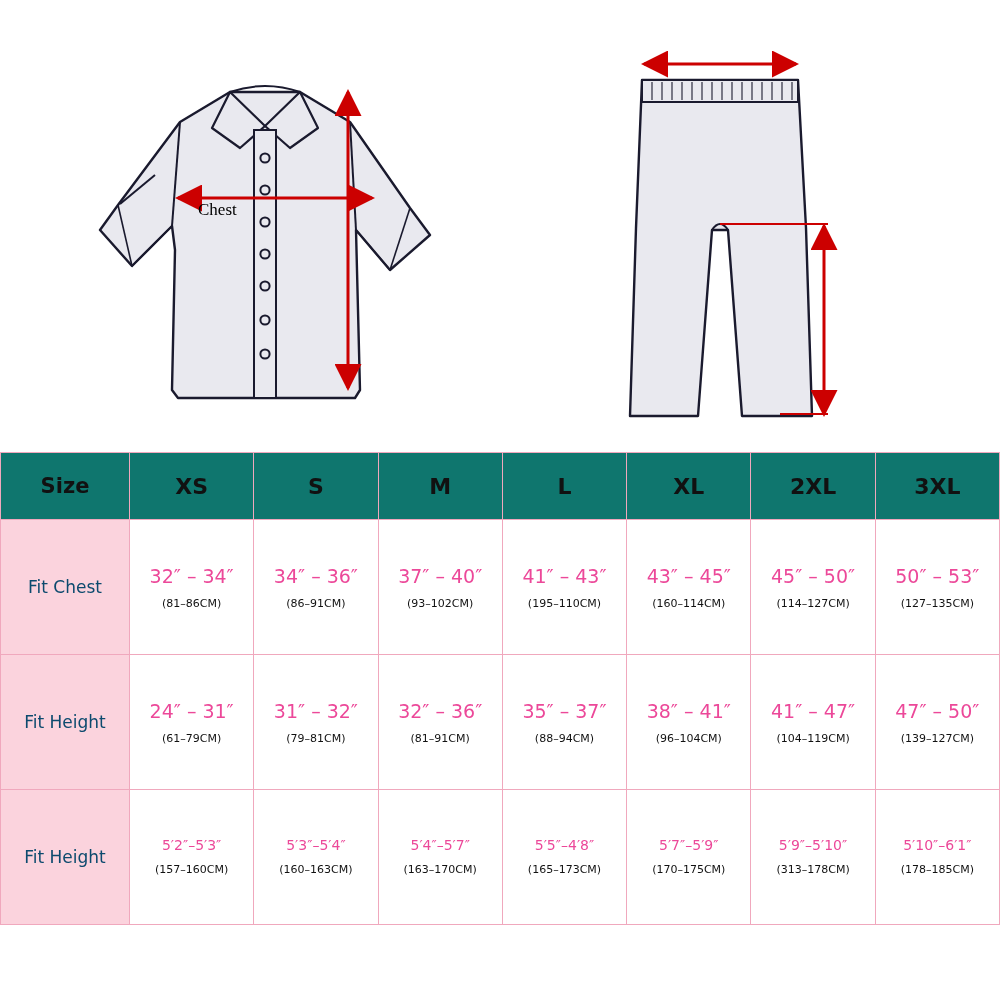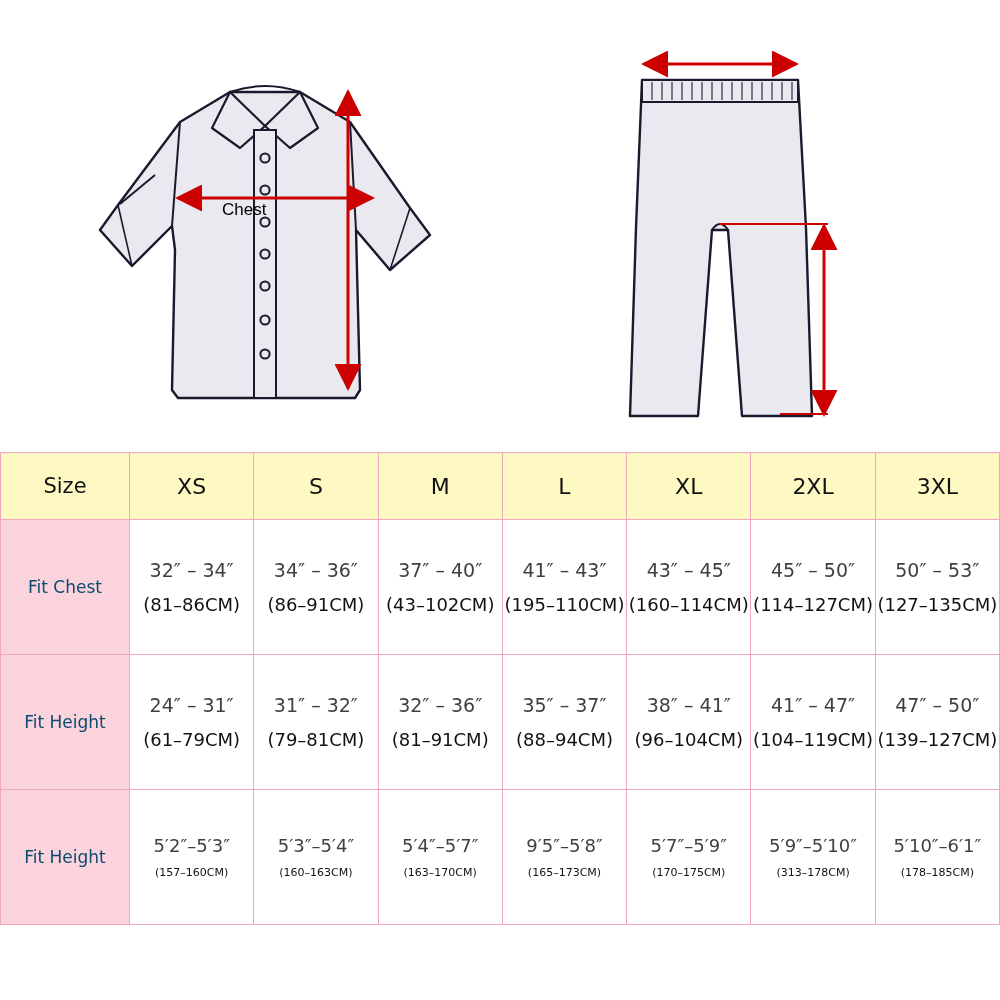--- a/index.html
+++ b/index.html
@@ -36,72 +36,71 @@
   .pants-wrap {
     position: absolute;
     left: 600px;
     top: 18px;
     width: 330px;
     height: 430px;
   }
   .label {
     position: absolute;
     font-size: 16px;
-    font-family: Liberation Sans, sans-serif;
+    font-family: Liberation Serif, serif;
     color: #000;
     white-space: nowrap;
-    margin-left: 24px;
   }
   .label-chest { left: 138px; top: 170px; font-size: 17px; }
 
   
   table.size-table {
     border-collapse: collapse;
     width: 1000px;
     table-layout: fixed;
   }
   table.size-table th,
   table.size-table td {
     border: 1px solid #f0a8bd;
     text-align: center;
     vertical-align: middle;
     padding: 0;
   }
   thead th {
-    background: #fef9c3;
+    background: #0f766e;
     height: 66px;
     font-size: 22px;
-    font-weight: normal;
+    font-weight: bold;
     color: #111;
   }
   thead th.col-size { width: 128px; font-size: 21px; }
   tbody th.rowhead {
     background: #fbd3dd;
     font-size: 17px;
     font-weight: normal;
     color: #0c4a6e;
     width: 128px;
   }
   tbody tr { height: 135px; }
   tbody td {
     background: #ffffff;
     line-height: 1.5;
   }
   .v-main {
     display: block;
     font-size: 19px;
-    color: #404040;
+    color: #ec4899;
     margin-bottom: 6px;
   }
   .v-sub {
     display: block;
-    font-size: 18px;
+    font-size: 11px;
     color: #111;
   }
-  .height-row .v-main { font-size: 18px; }
+  .height-row .v-main { font-size: 14px; }
   .height-row .v-sub { font-size: 11px; }
 </style>
 </head>
 <body>
 
 <div class="page">
 
   <div class="illustrations">
 
     <div class="shirt-wrap">
@@ -219,21 +218,21 @@
         <td>
           <span class="v-main">32″ – 34″</span>
           <span class="v-sub">(81–86CM)</span>
         </td>
         <td>
           <span class="v-main">34″ – 36″</span>
           <span class="v-sub">(86–91CM)</span>
         </td>
         <td>
           <span class="v-main">37″ – 40″</span>
-          <span class="v-sub">(43–102CM)</span>
+          <span class="v-sub">(93–102CM)</span>
         </td>
         <td>
           <span class="v-main">41″ – 43″</span>
           <span class="v-sub">(195–110CM)</span>
         </td>
         <td>
           <span class="v-main">43″ – 45″</span>
           <span class="v-sub">(160–114CM)</span>
         </td>
         <td>
@@ -286,21 +285,21 @@
         </td>
         <td>
           <span class="v-main">5′3″–5′4″</span>
           <span class="v-sub">(160–163CM)</span>
         </td>
         <td>
           <span class="v-main">5′4″–5′7″</span>
           <span class="v-sub">(163–170CM)</span>
         </td>
         <td>
-          <span class="v-main">9′5″–5′8″</span>
+          <span class="v-main">5′5″–4′8″</span>
           <span class="v-sub">(165–173CM)</span>
         </td>
         <td>
           <span class="v-main">5′7″–5′9″</span>
           <span class="v-sub">(170–175CM)</span>
         </td>
         <td>
           <span class="v-main">5′9″–5′10″</span>
           <span class="v-sub">(313–178CM)</span>
         </td>

